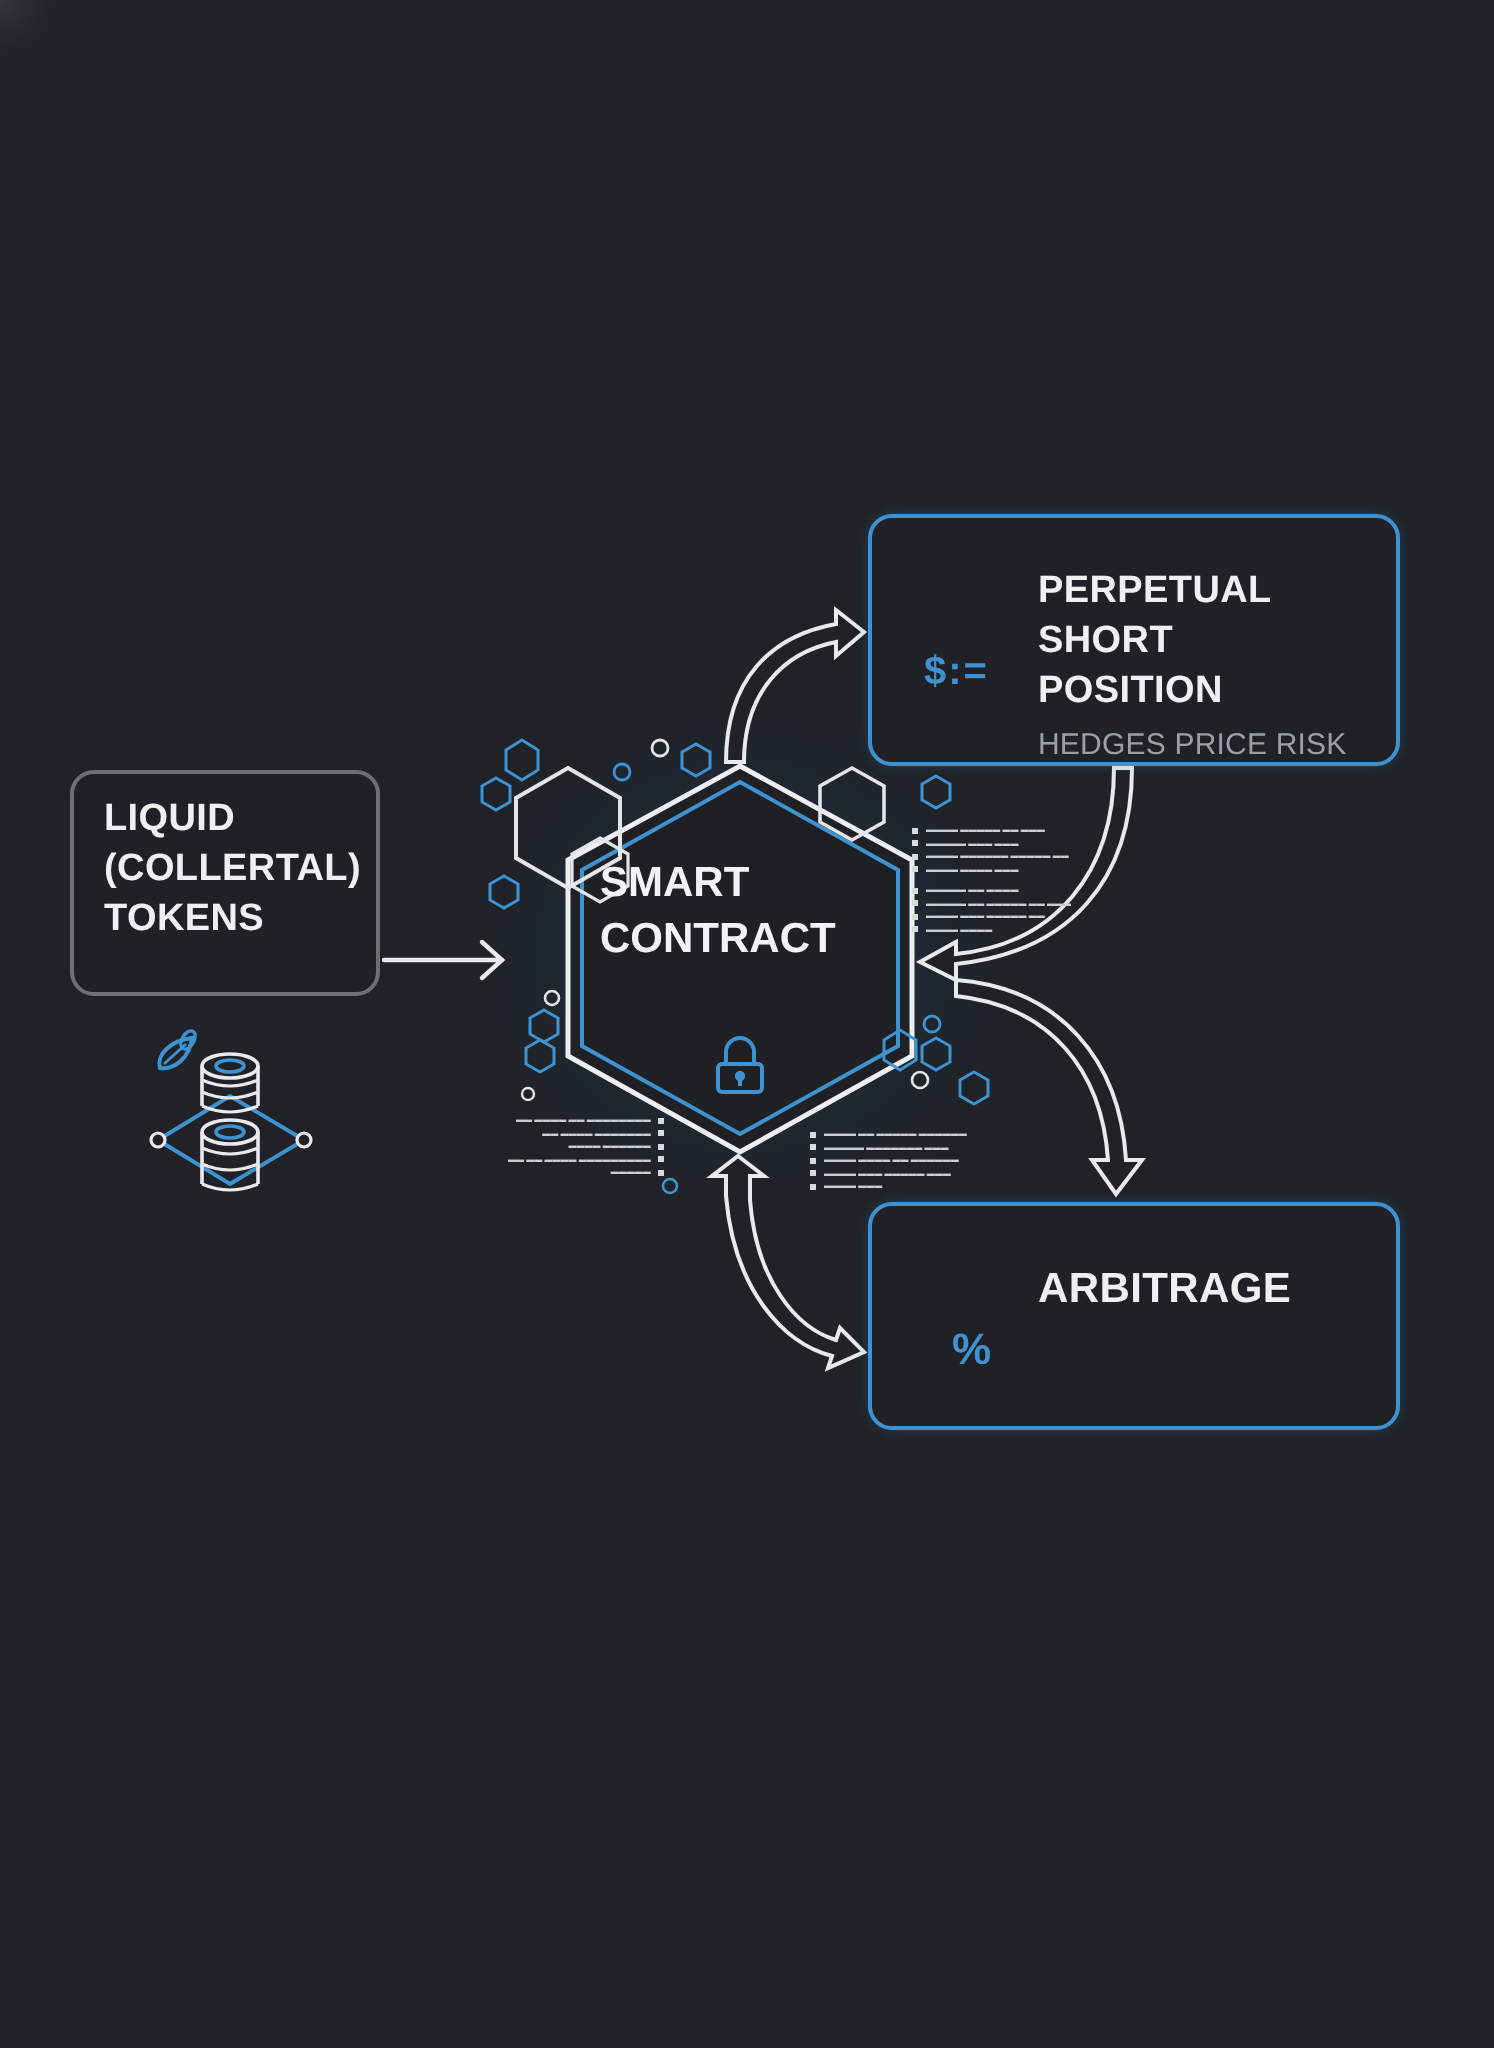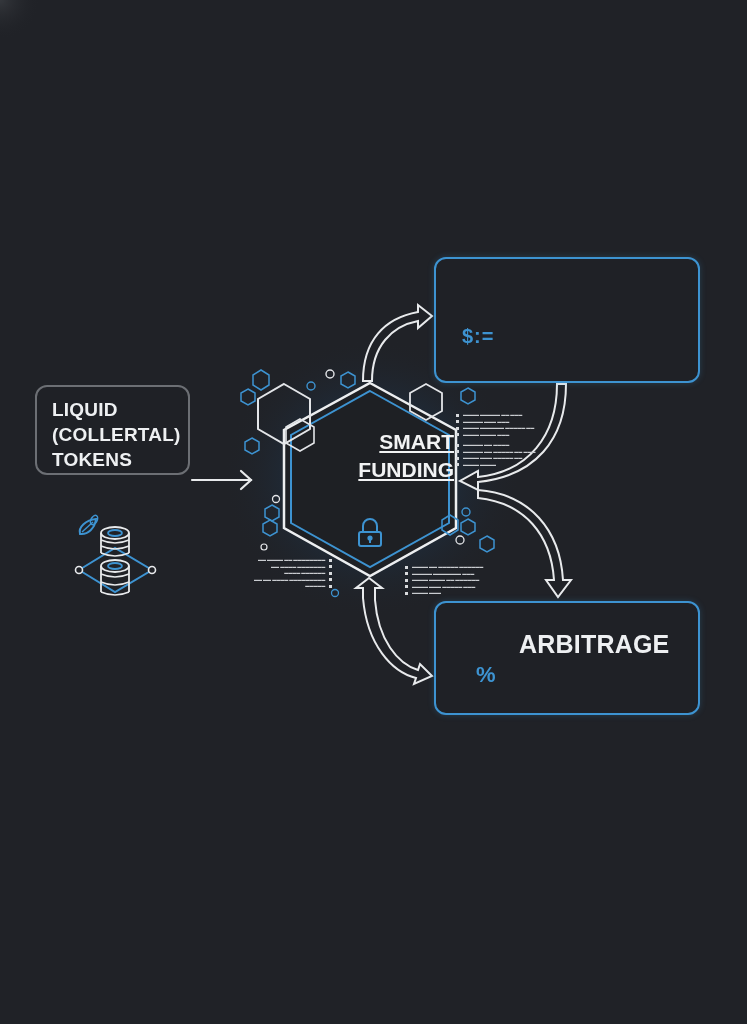--- a/index.html
+++ b/index.html
@@ -16,22 +16,22 @@
   }
   .node-gray { border:2px solid #6c6f74; }
   .node-blue { border:2.5px solid #3d93d1; box-shadow:0 0 6px rgba(61,147,209,0.25); }
   .label {
     color:#eef0f2; font-weight:bold; font-size:19px; line-height:25px;
     letter-spacing:0.2px; text-transform:uppercase;
   }
   .sub { color:#9aa0a8; font-size:15px; letter-spacing:0.1px; }
   .blue { color:#3d93d1; }
   .vault-text {
-    position:absolute; left:314px; top:428px; width:140px; text-align:right;
-    color:#f2f3f4; font-weight:bold; font-size:21px; line-height:28px;text-decoration:underline;
+    position:absolute; left:300px; top:428px; width:140px; text-align:left;
+    color:#f2f3f4; font-weight:bold; font-size:21px; line-height:28px;
   }
   .bullets { position:absolute; font-size:4px; line-height:6.5px; color:#c9ccd0; }
   .bullets .row { display:flex; align-items:center; gap:4px; white-space:nowrap; }
   .bullets .dot { width:3px; height:3px; background:#d8dadd; display:inline-block; }
 </style>
 </head>
 <body>
 
 <div class="stage">
 
@@ -131,29 +131,29 @@
     </g>
 
     <g fill="none" stroke="#3d93d1" stroke-width="2" stroke-linecap="round">
       <line x1="467" y1="664" x2="467" y2="651"></line>
       <polyline points="462,656 467,650 472,656"></polyline>
       <line x1="495" y1="664" x2="495" y2="651"></line>
       <polyline points="490,656 495,650 500,656"></polyline>
     </g>
   </svg>
 
-  <div class="node node-gray" style="left:35px; top:385px; width:155px; height:90px; padding:10px 0 0 15px;">
+  <div class="node node-gray" style="left:35px; top:385px; width:155px; height:113px; padding:10px 0 0 15px;">
     <div class="label">LIQUID</div>
     <div class="label">(COLLERTAL)</div>
     <div class="label">TOKENS</div>
   </div>
 
   <div class="vault-text">
     <div>SMART</div>
-    <div>FUNDING</div>
+    <div>CONTRACT</div>
   </div>
 
   <div class="bullets" style="left:456px; top:412px;">
     <div class="row">
         <span class="dot"></span>
         <span>▬▬▬▬ ▬▬▬▬▬ ▬▬ ▬▬▬</span>
       </div>
     <div class="row">
         <span class="dot"></span>
         <span>▬▬▬▬▬ ▬▬▬ ▬▬▬</span>
@@ -225,22 +225,27 @@
         <span>▬▬▬▬ ▬▬▬ ▬▬▬▬▬ ▬▬▬</span>
       </div>
     <div class="row">
         <span class="dot"></span>
         <span>▬▬▬▬ ▬▬▬</span>
       </div>
   </div>
 
   <div class="node node-blue" style="left:434px; top:257px; width:266px; height:126px;">
     <div class="blue" style="position:absolute; left:26px; top:66px; font-size:20px; font-weight:bold; letter-spacing:1px;">$:=</div>
+    <div style="position:absolute; left:83px; top:24px;">
+      <div class="label" style="font-size:19px;">PERPETUAL SHORT</div>
+      <div class="label" style="font-size:19px;">POSITION</div>
+      <div class="sub" style="margin-top:6px;">HEDGES PRICE RISK</div>
+    </div>
   </div>
 
   <div class="node node-blue" style="left:434px; top:601px; width:266px; height:114px;">
     <div class="blue" style="position:absolute; left:40px; top:59px; font-size:22px; font-weight:bold;">%</div>
     <div style="position:absolute; left:83px; top:29px;">
-      <div class="label" style="font-size:25px;text-align:center;">ARBITRAGE</div>
+      <div class="label" style="font-size:21px;text-align:center;">ARBITRAGE</div>
     </div>
   </div>
 
 </div>
 
 </body></html>

